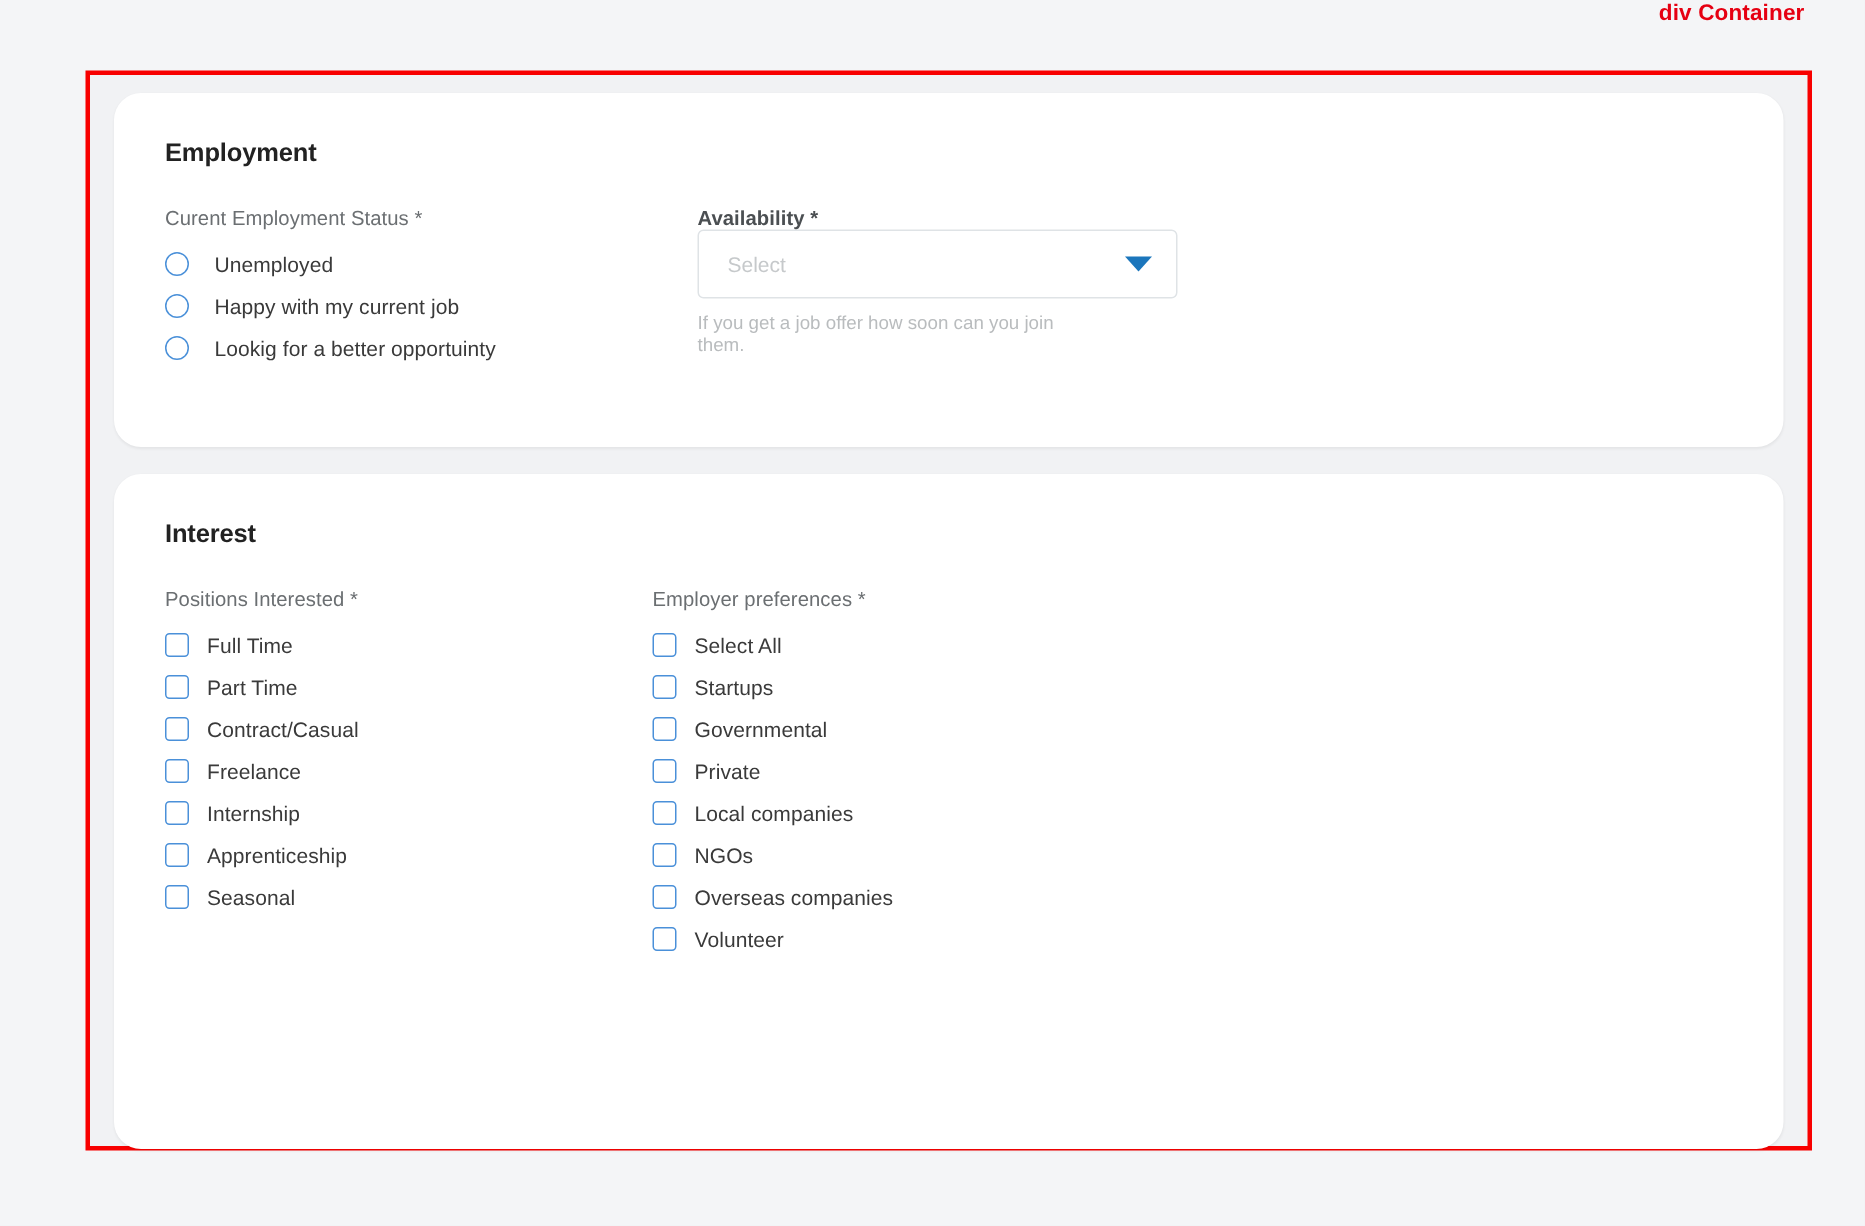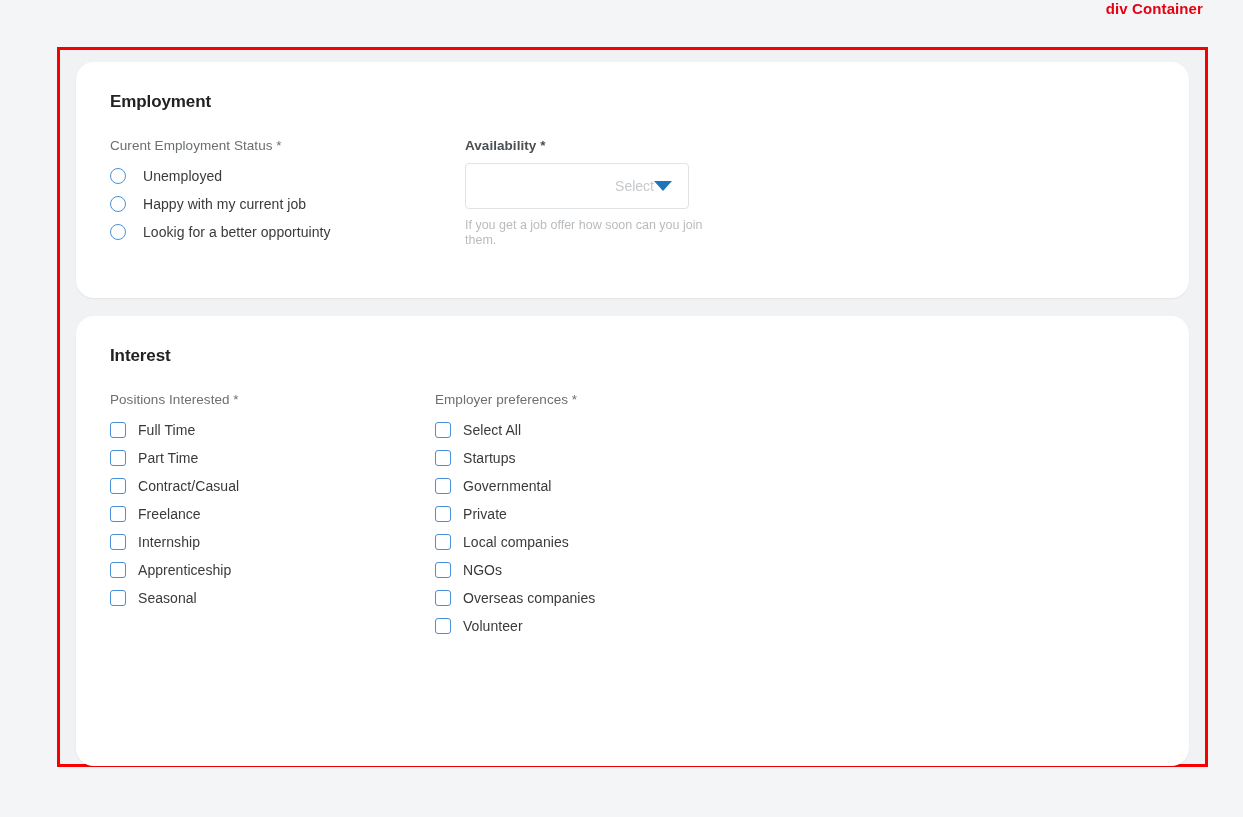--- a/index.html
+++ b/index.html
@@ -94,21 +94,21 @@
   .field-label {
     font-size: 13.5px;
     color: #6b6f72;
     margin-bottom: 9px;
     letter-spacing: 0.05px;
   }
   .field-label-strong {
     font-size: 13.5px;
     color: #4b4f52;
     font-weight: bold;
-    margin-bottom: 10px;
+    margin-bottom: 0;
     letter-spacing: 0.05px;
   }
 
   
   .option-row {
     display: flex;
     align-items: center;
     height: 28px;
   }
   .radio-mark {
@@ -137,28 +137,28 @@
   }
   .option-text-cb {
     margin-left: 12px;
     font-size: 14px;
     color: #3a3a3a;
     letter-spacing: 0.05px;
   }
 
   
   .select-box {
-    width: 224px;
+    width: 320px;
     height: 46px;
     border: 1px solid #dfe3e6;
     border-radius: 4px;
     background: #ffffff;
     display: flex;
     align-items: center;
-    justify-content: flex-end;
+    justify-content: space-between;
     padding: 0 16px 0 19px;
     box-sizing: border-box;
   }
   .select-placeholder {
     font-size: 14px;
     color: #c6c9cb;
   }
   .caret {
     width: 0;
     height: 0;

